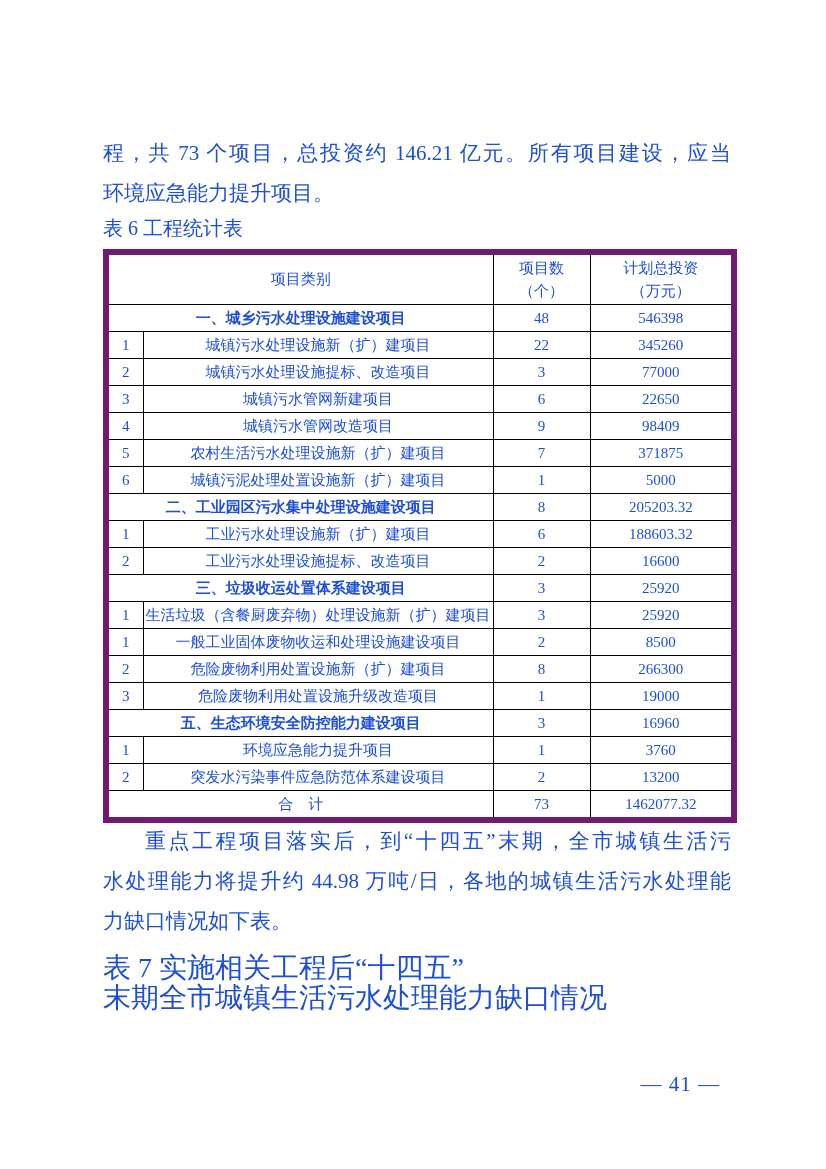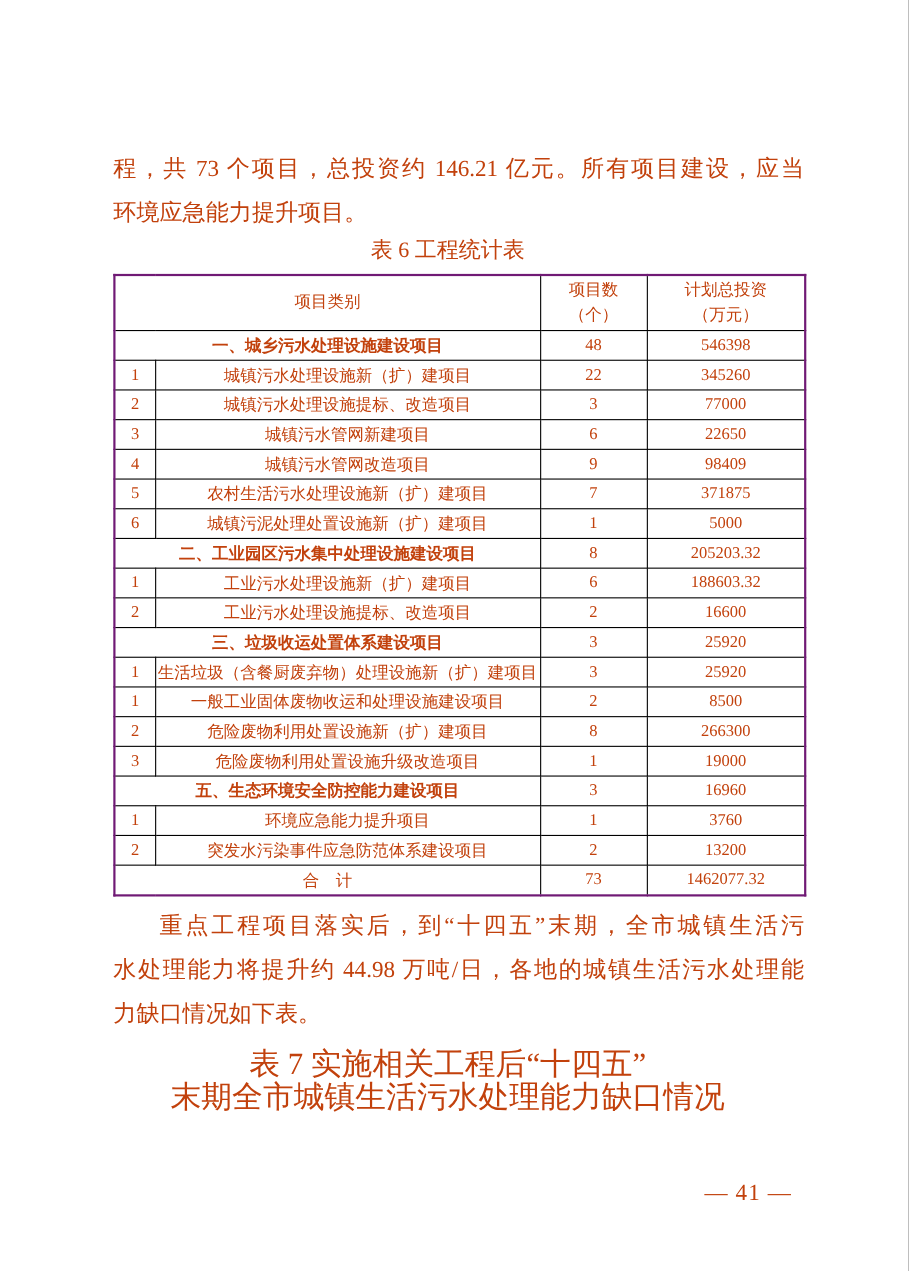--- a/index.html
+++ b/index.html
@@ -3,51 +3,51 @@
 <meta charset="utf-8">
 <style>
   html, body { margin: 0; padding: 0; background: #888; }
   .page {
     position: relative;
     width: 826px;
     height: 1169px;
     margin: 0 auto;
     background: #ffffff;
     font-family: "Liberation Serif", "DejaVu Serif", serif;
-    color: #c2410c;
+    color: #1d4ed8;
     overflow: hidden;
   }
   .para {
     position: absolute;
     left: 103px;
     width: 628px;
     font-size: 21px;
     line-height: 40px;
   }
   .para1 { top: 133px; }
   .para2 { top: 821px; }
   .tline { text-align: left; }
   .tline.fill { text-align: justify; text-align-last: justify; }
   .tline.indent { padding-left: 42px; }
   .table-title {
     position: absolute;
-    left: 93px;
+    left: 103px;
     width: 628px;
-    text-align: center;
+    text-align: left;
   }
   .t6 { top: 215px; font-size: 20px; line-height: 26px; }
   .t7 { top: 953px; font-size: 28px; line-height: 30px; }
   table.stats {
     position: absolute;
     top: 249px;
     left: 103px;
     width: 628px;
     border-collapse: collapse;
     table-layout: fixed;
-    border: 2px solid #701a75;
+    border: 6px solid #701a75;
   }
   table.stats th, table.stats td {
     border: 1px solid #000;
     text-align: center;
     vertical-align: middle;
     padding: 0 2px;
     font-size: 15px;
     overflow: hidden;
     white-space: nowrap;
   }

